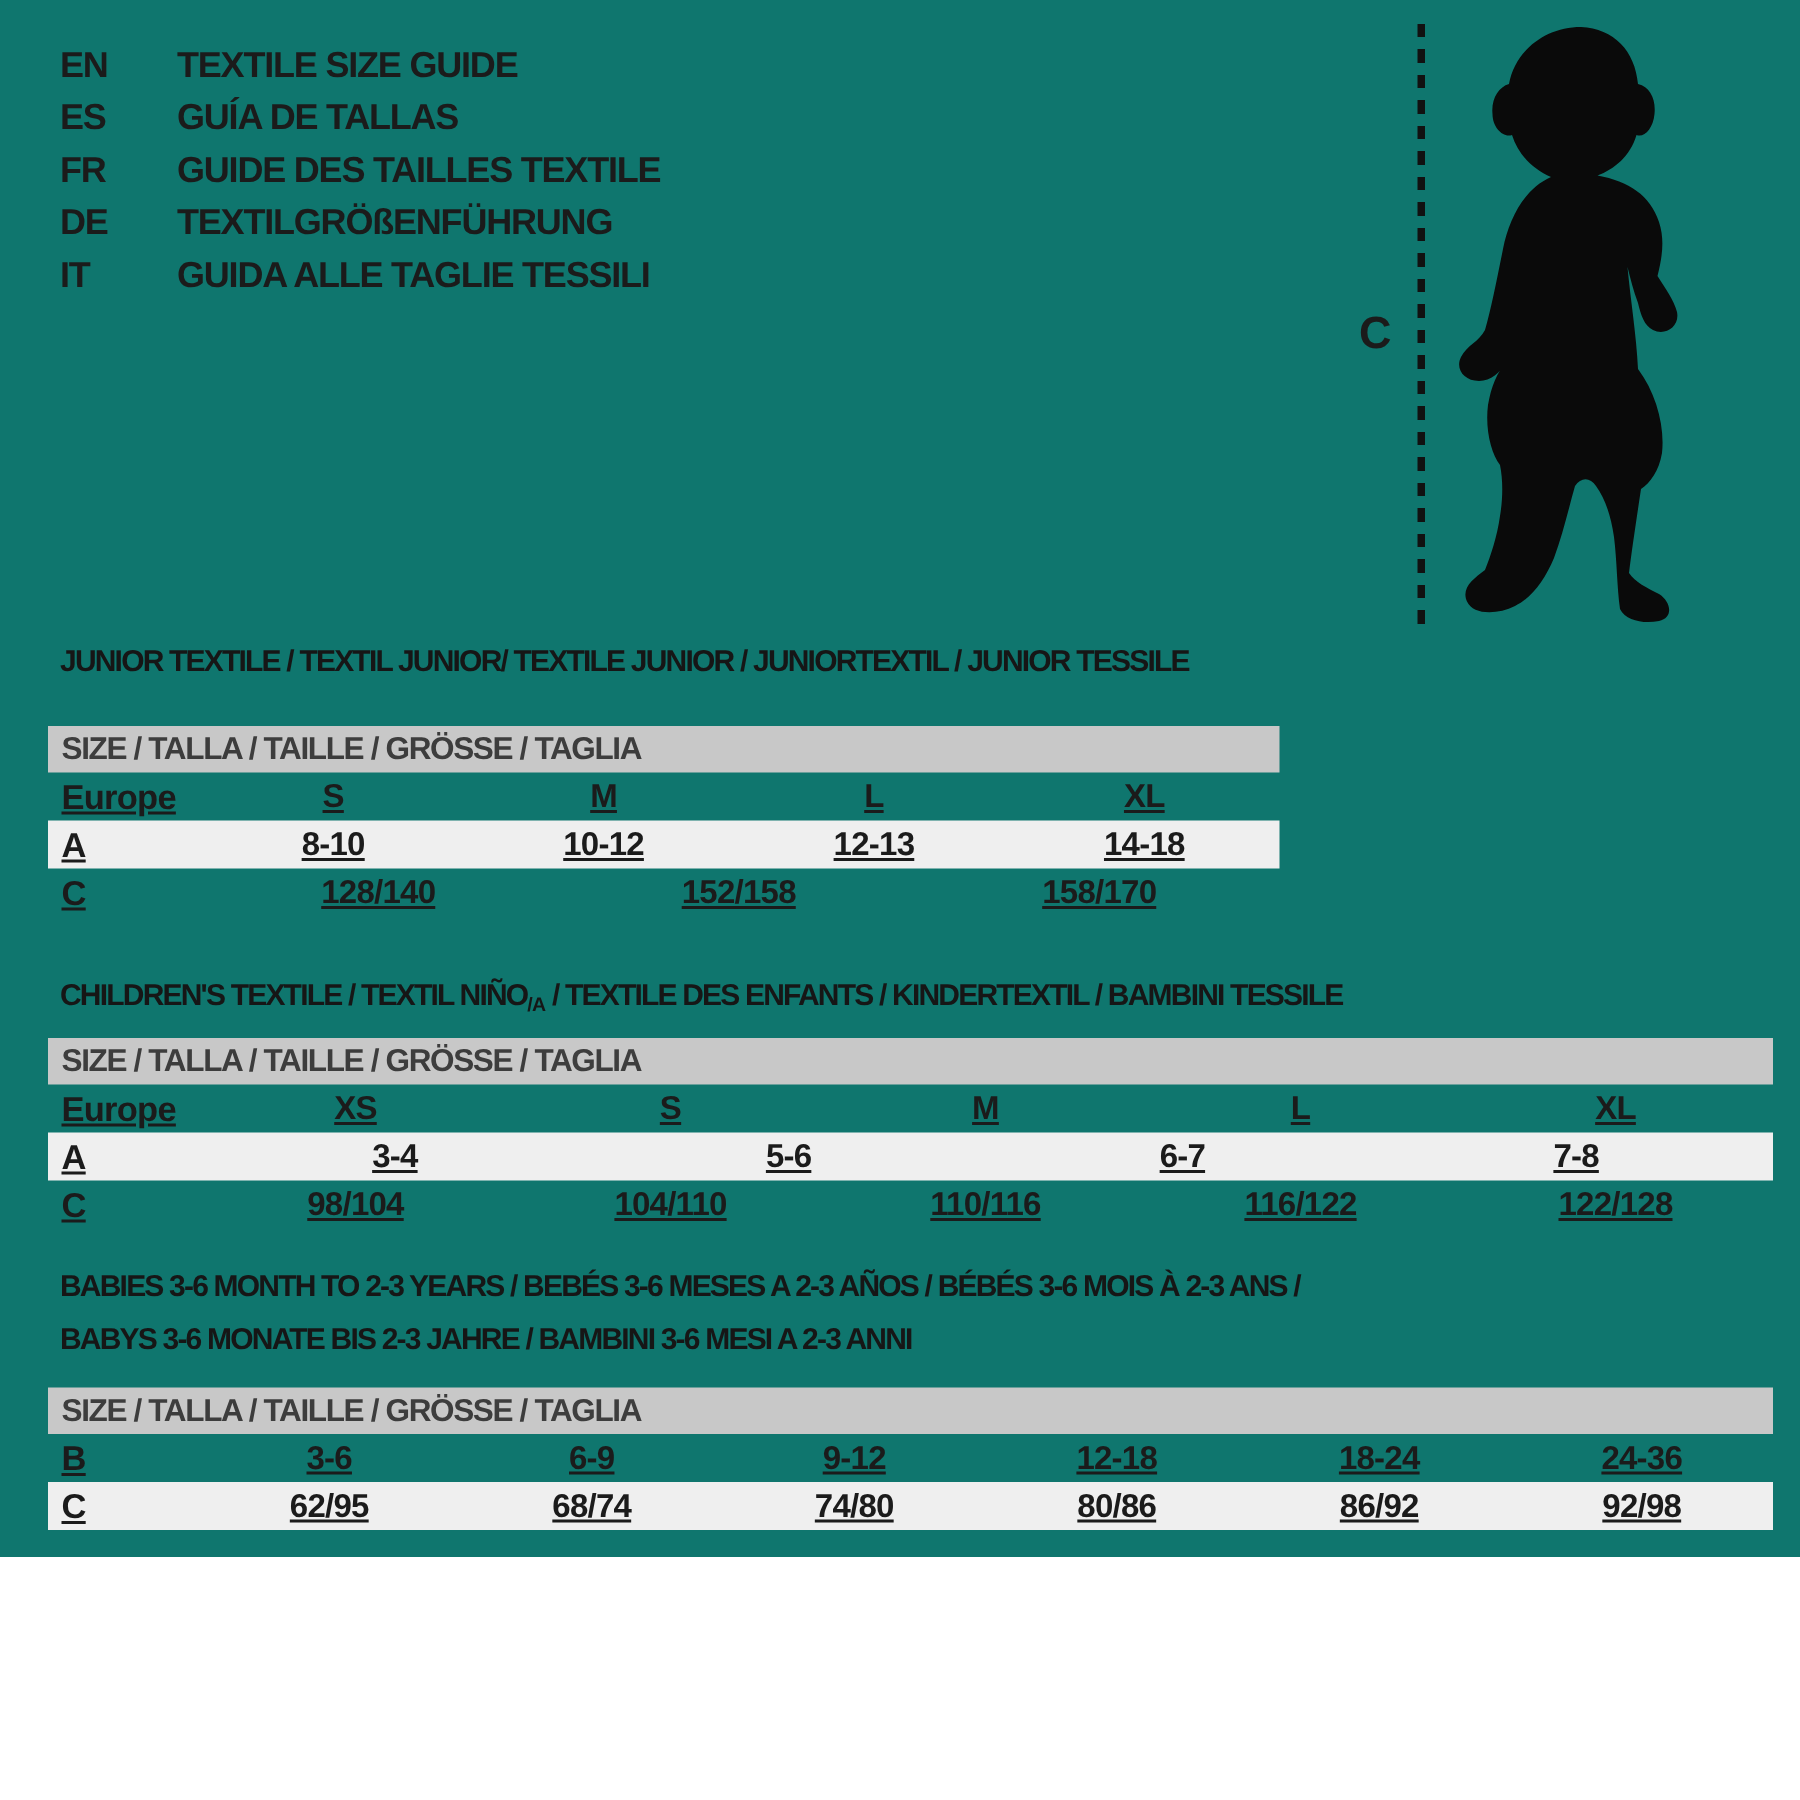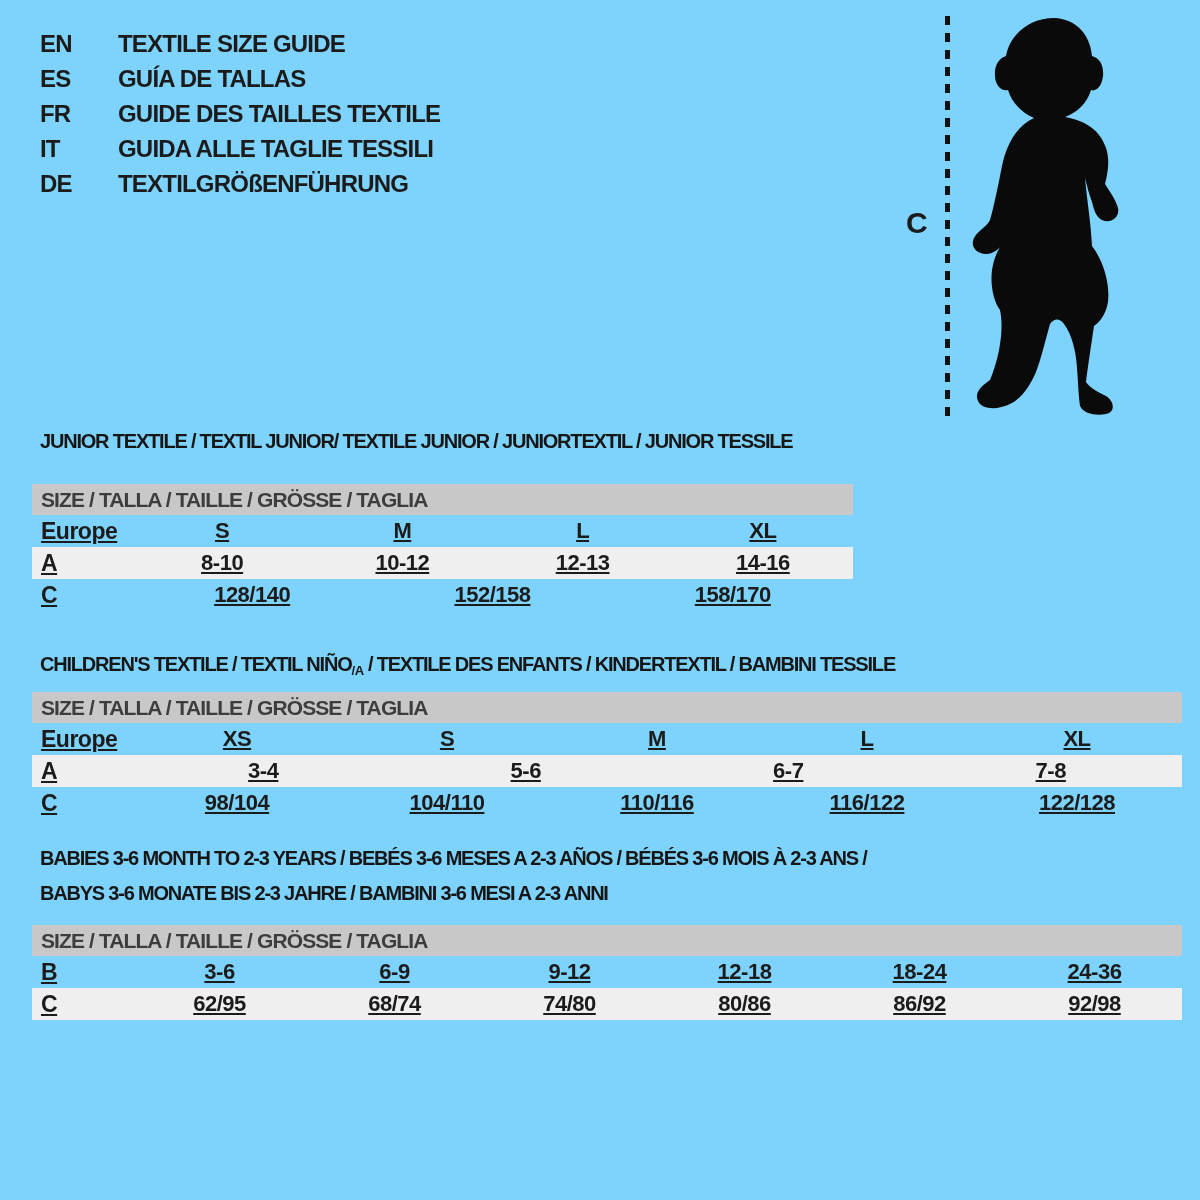--- a/index.html
+++ b/index.html
@@ -1,17 +1,17 @@
 <!DOCTYPE html>
 <html><head>
 <meta charset="utf-8">
 <style>
   html,body{margin:0;padding:0;}
   .canvas{
-    position:relative;width:1200px;height:1200px;background:#7dd3fc;overflow:hidden;
+    position:relative;width:1200px;height:1038px;background:#0f766e;overflow:hidden;
     font-family:"Liberation Sans",sans-serif;font-weight:700;color:#1b1b1b;
   }
   
   .langs{position:absolute;left:40px;top:26px;}
   .lang-row{display:flex;height:35px;line-height:35px;font-size:24px;letter-spacing:-0.8px;white-space:nowrap;}
   .lang-code{width:78px;flex:0 0 78px;}
   
   .dash-line{position:absolute;left:945px;top:16px;width:5px;height:402px;
     background:repeating-linear-gradient(#111 0 9px,transparent 9px 17px);}
   .c-label{position:absolute;left:906px;top:206px;font-size:30px;letter-spacing:-0.5px;}
@@ -50,26 +50,26 @@
     </div>
     <div class="lang-row">
       <span class="lang-code">ES</span>
       <span class="lang-label">GUÍA DE TALLAS</span>
     </div>
     <div class="lang-row">
       <span class="lang-code">FR</span>
       <span class="lang-label">GUIDE DES TAILLES TEXTILE</span>
     </div>
     <div class="lang-row">
+      <span class="lang-code">DE</span>
+      <span class="lang-label">TEXTILGRÖßENFÜHRUNG</span>
+    </div>
+    <div class="lang-row">
       <span class="lang-code">IT</span>
       <span class="lang-label">GUIDA ALLE TAGLIE TESSILI</span>
-    </div>
-    <div class="lang-row">
-      <span class="lang-code">DE</span>
-      <span class="lang-label">TEXTILGRÖßENFÜHRUNG</span>
     </div>
   </div>
 
   <span class="c-label">C</span>
   <div class="dash-line"></div>
   <svg class="baby-svg" width="180" height="405" viewBox="0 0 180 405">
     <path fill="#0a0a0a" d="M96,4
       C118,5 132,20 134,42
       C142,44 146,52 145,62
       C144,72 138,78 133,76
@@ -117,21 +117,21 @@
       <span class="tcell">S</span>
       <span class="tcell">M</span>
       <span class="tcell">L</span>
       <span class="tcell">XL</span>
     </div>
     <div class="trow alt">
       <span class="tlabel">A</span>
       <span class="tcell">8-10</span>
       <span class="tcell">10-12</span>
       <span class="tcell">12-13</span>
-      <span class="tcell">14-16</span>
+      <span class="tcell">14-18</span>
     </div>
     <div class="trow">
       <span class="tlabel">C</span>
       <span class="tcell">128/140</span>
       <span class="tcell">152/158</span>
       <span class="tcell">158/170</span>
     </div>
   </div>
 
   <div class="sec-heading h-children">

